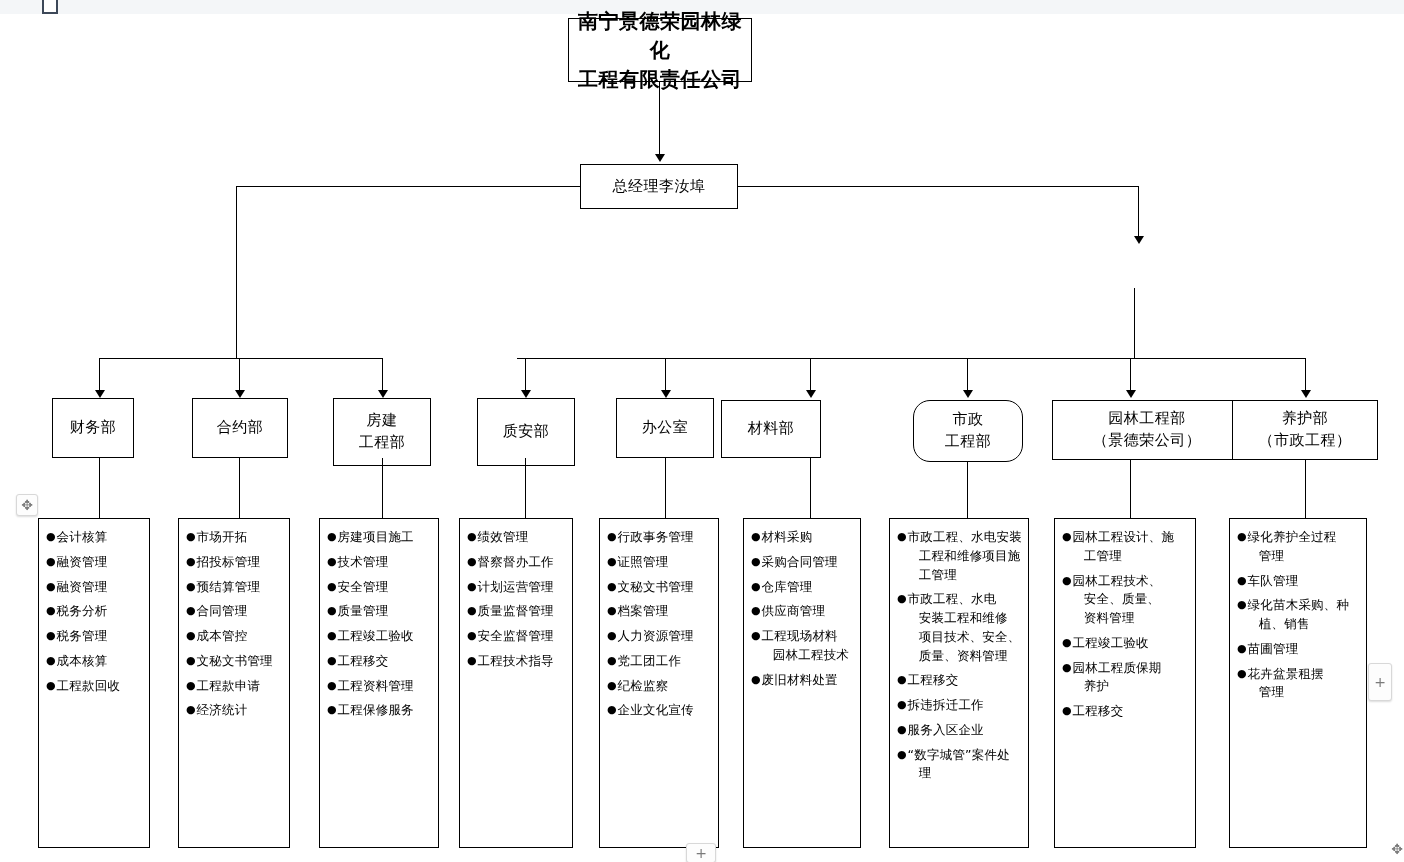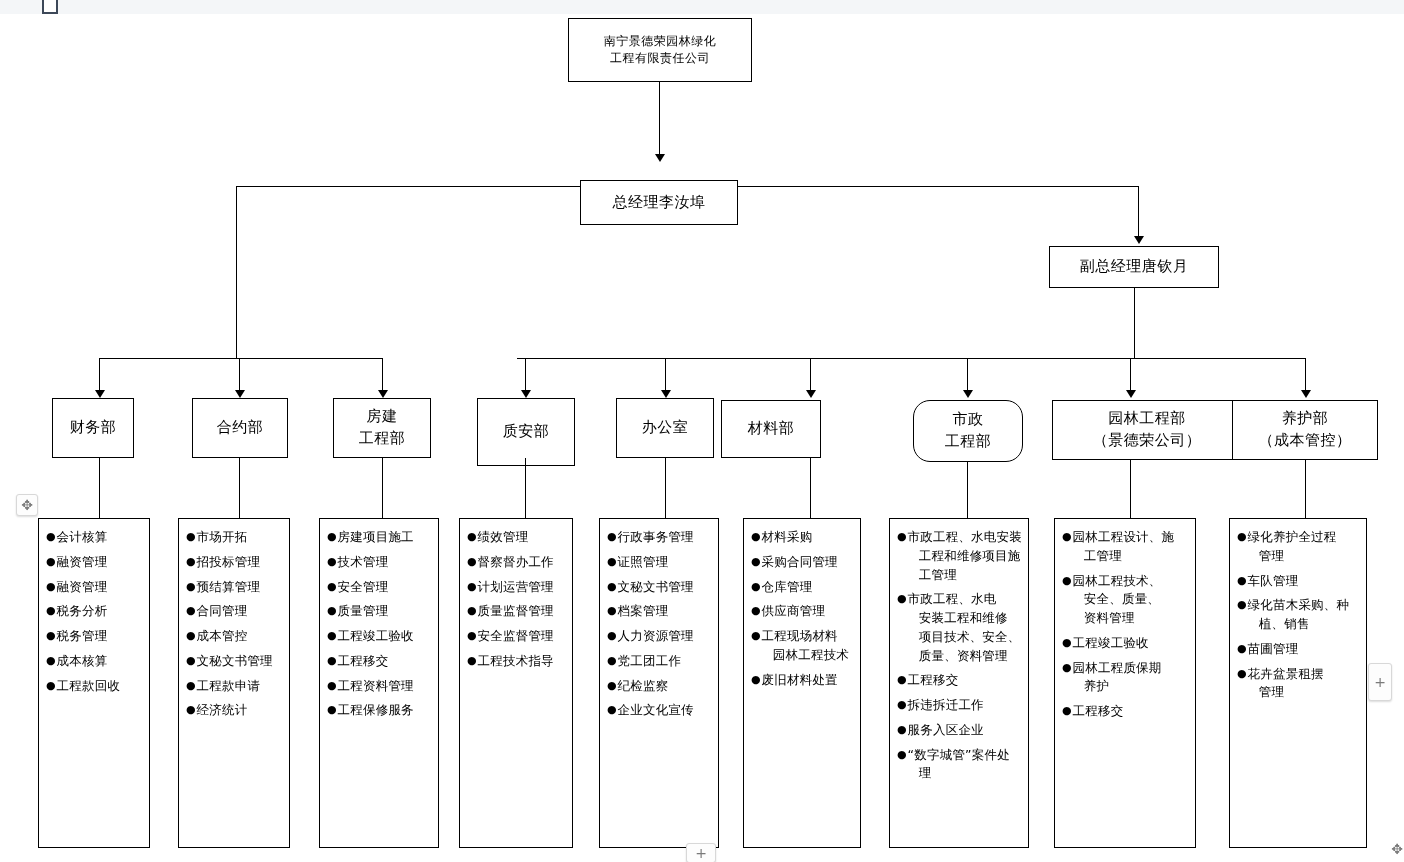--- a/index.html
+++ b/index.html
@@ -16,21 +16,21 @@
   .top-strip{position:absolute;left:0;top:0;width:1404px;height:14px;background:#f4f6f8;}
   .top-handle{position:absolute;left:42px;top:0px;width:16px;height:14px;
     border:2px solid #3c4858;border-top:none;background:#ffffff;box-sizing:border-box;}
 
   
   .node{position:absolute;box-sizing:border-box;border:1px solid #000;background:#fff;
     display:flex;align-items:center;justify-content:center;text-align:center;
     line-height:1.45;letter-spacing:.5px;}
   .node span{display:block;white-space:pre-line;}
 
-  .n-company{font-size:12px;}
+  .n-company{font-size:20px;font-weight:bold;}
   .n-gm{font-size:15px;}
   .n-dgm{font-size:15px;}
   .n-dept{font-size:15px;}
 
   
   .listbox{position:absolute;box-sizing:border-box;border:1px solid #000;background:#fff;
     padding:9px 6px 6px 7px;}
   .li{font-size:12.5px;line-height:1.5;margin-bottom:6px;display:flex;align-items:flex-start;}
   .li .bullet{flex:0 0 auto;margin-right:1px;font-size:11px;line-height:1.55;}
   .li .txt{flex:1 1 auto;letter-spacing:.2px;}
@@ -61,31 +61,28 @@
   <div class="top-handle"></div>
 
   <div class="node n-company" style="left:568px;top:18px;width:184px;height:64px;">
     <span>南宁景德荣园林绿化
 工程有限责任公司</span>
   </div>
 
   <div class="ln v" style="left:659px;top:82px;height:72px;"></div>
   <div class="arrow" style="left:655px;top:154px;"></div>
 
-  <div class="node n-gm" style="left:580px;top:164px;width:158px;height:45px;margin-top:16px;">
+  <div class="node n-gm" style="left:580px;top:164px;width:158px;height:45px;">
     <span>总经理李汝埠</span>
   </div>
 
   <div class="ln h" style="left:738px;top:186px;width:400px;"></div>
   <div class="ln v" style="left:1138px;top:186px;height:50px;"></div>
   <div class="arrow" style="left:1134px;top:236px;"></div>
 
-  <div class="node n-dgm" style="left:1049px;top:246px;width:170px;height:42px;">
-    <span>副总经理唐钦月</span>
-  </div>
 
   <div class="ln h" style="left:236px;top:186px;width:344px;"></div>
   <div class="ln v" style="left:236px;top:186px;height:172px;"></div>
   <div class="ln h" style="left:99px;top:358px;width:284px;"></div>
 
   <div class="ln v" style="left:1134px;top:288px;height:70px;"></div>
   <div class="ln h" style="left:517px;top:358px;width:789px;"></div>
 
   <div class="ln v" style="left:99px;top:358px;height:34px;"></div>
   <div class="arrow" style="left:95px;top:390px;"></div>
@@ -113,21 +110,21 @@
 
   <div class="ln v" style="left:1305px;top:358px;height:34px;"></div>
   <div class="arrow" style="left:1301px;top:390px;"></div>
 
   <div class="node n-dept" style="left:52px;top:398px;width:82px;height:60px;">
     <span>财务部</span>
   </div>
   <div class="node n-dept" style="left:192px;top:398px;width:96px;height:60px;">
     <span>合约部</span>
   </div>
-  <div class="node n-dept" style="left:333px;top:398px;width:98px;height:60px;">
+  <div class="node n-dept" style="left:333px;top:398px;width:98px;height:68px;">
     <span>房建
 工程部</span>
   </div>
   <div class="node n-dept" style="left:477px;top:398px;width:98px;height:68px;">
     <span>质安部</span>
   </div>
   <div class="node n-dept" style="left:616px;top:398px;width:98px;height:60px;">
     <span>办公室</span>
   </div>
   <div class="node n-dept" style="left:721px;top:400px;width:100px;height:58px;">
@@ -136,21 +133,21 @@
   <div class="node n-dept" style="left:913px;top:400px;width:110px;height:62px;border-radius:17px;">
     <span>市政
 工程部</span>
   </div>
   <div class="node n-dept" style="left:1052px;top:400px;width:190px;height:60px;">
     <span>园林工程部
 （景德荣公司）</span>
   </div>
   <div class="node n-dept" style="left:1232px;top:400px;width:146px;height:60px;">
     <span>养护部
-（成本管控）</span>
+（市政工程）</span>
   </div>
 
   <div class="ln v" style="left:99px;top:458px;height:60px;"></div>
   <div class="ln v" style="left:239px;top:458px;height:60px;"></div>
   <div class="ln v" style="left:382px;top:458px;height:60px;"></div>
   <div class="ln v" style="left:525px;top:458px;height:60px;"></div>
   <div class="ln v" style="left:665px;top:458px;height:60px;"></div>
   <div class="ln v" style="left:810px;top:458px;height:60px;"></div>
   <div class="ln v" style="left:967px;top:462px;height:56px;"></div>
   <div class="ln v" style="left:1130px;top:460px;height:58px;"></div>

